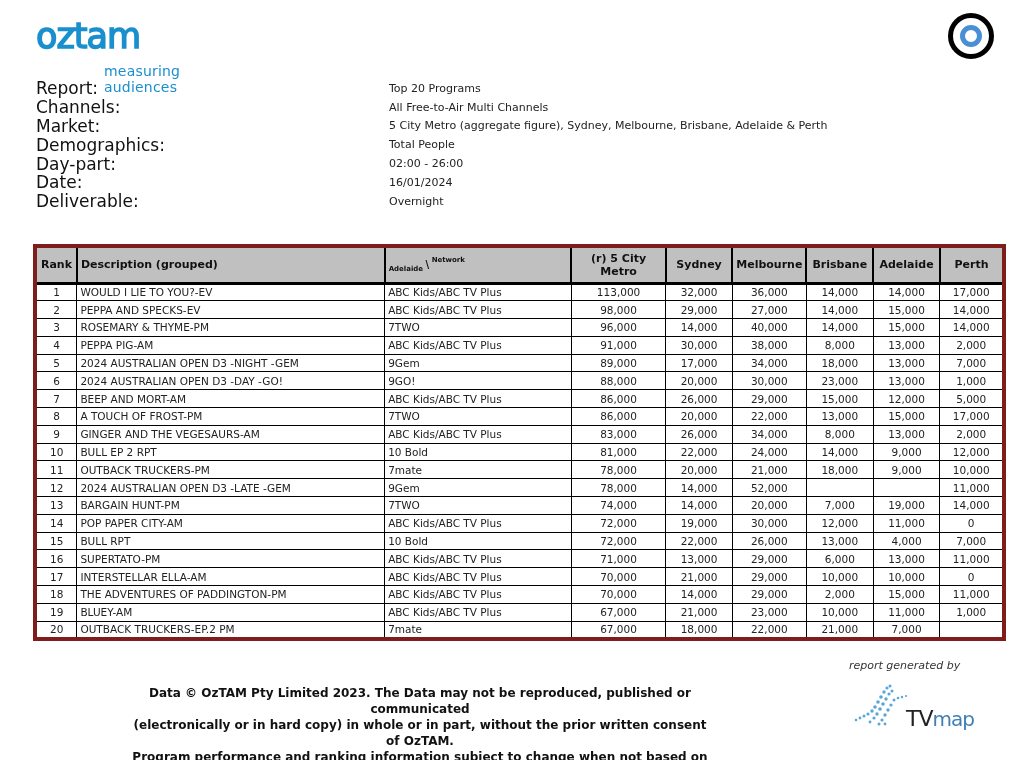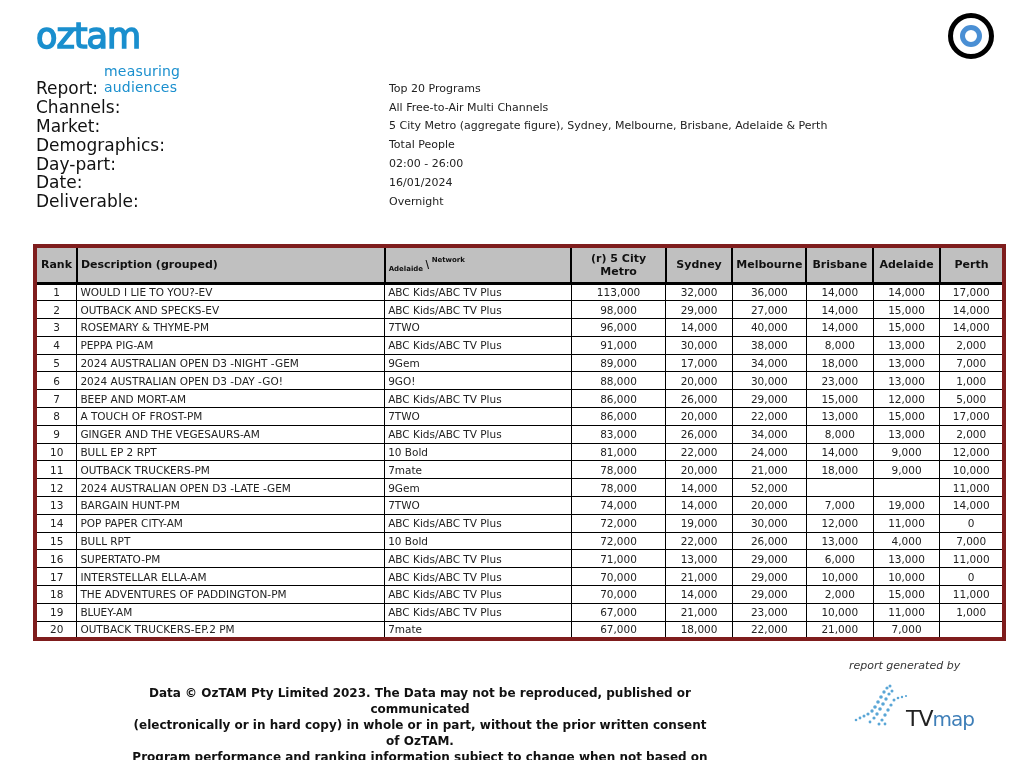--- a/index.html
+++ b/index.html
@@ -117,21 +117,21 @@
         <td class="txt">ABC Kids/ABC TV Plus</td>
         <td class="num">113,000</td>
         <td class="num">32,000</td>
         <td class="num">36,000</td>
         <td class="num">14,000</td>
         <td class="num">14,000</td>
         <td class="num">17,000</td>
       </tr>
       <tr>
         <td class="num">2</td>
-        <td class="txt">OUTBACK AND SPECKS-EV</td>
+        <td class="txt">PEPPA AND SPECKS-EV</td>
         <td class="txt">ABC Kids/ABC TV Plus</td>
         <td class="num">98,000</td>
         <td class="num">29,000</td>
         <td class="num">27,000</td>
         <td class="num">14,000</td>
         <td class="num">15,000</td>
         <td class="num">14,000</td>
       </tr>
       <tr>
         <td class="num">3</td>

